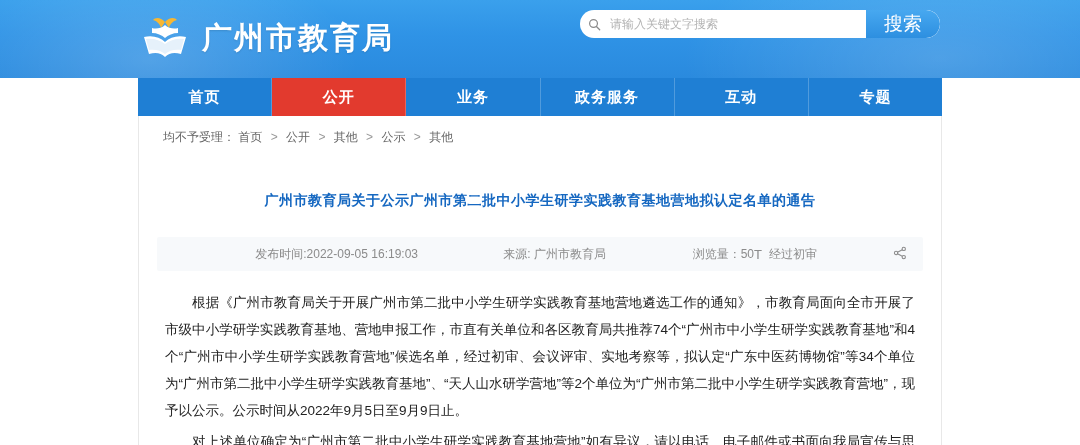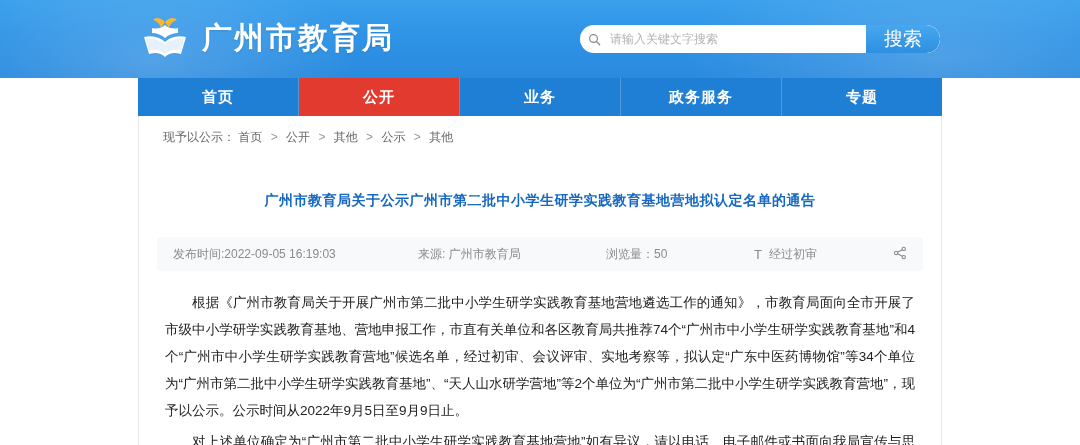--- a/index.html
+++ b/index.html
@@ -53,21 +53,21 @@
     color: #ffffff;
     font-size: 30px;
     font-weight: bold;
     letter-spacing: 2px;
     text-shadow: 0 1px 2px rgba(0,0,0,0.12);
     white-space: nowrap;
   }
   
   .search-wrap {
     position: absolute;
-    right: 140px; top: 25px;
+    right: 140px; top: 10px;
     width: 360px; height: 28px;
     background: #ffffff;
     border-radius: 14px;
     display: flex;
     align-items: center;
     z-index: 3;
     overflow: hidden;
   }
   .search-icon {
     width: 28px;
@@ -162,20 +162,21 @@
   }
   .meta-bar {
     height: 34px;
     background: #f7f9fb;
     display: flex;
     align-items: center;
     font-size: 12px;
     color: #8b8b8b;
     padding: 0 16px;
     border-radius: 2px;
+    text-align: right;
   }
   .meta-item { white-space: nowrap; }
   .meta-pub { width: 245px; }
   .meta-src { width: 188px; }
   .meta-views { width: 148px; }
   .meta-font {
     display: flex;
     align-items: center;
     gap: 7px;
     flex: 1;
@@ -230,29 +231,30 @@
       <button class="search-btn">搜索</button>
     </div>
   </div>
 
   <div class="navbar">
     <div class="nav-inner">
       <div class="nav-item">首页</div>
       <div class="nav-item active">公开</div>
       <div class="nav-item">业务</div>
       <div class="nav-item">政务服务</div>
+      <div class="nav-item">互动</div>
       <div class="nav-item">专题</div>
     </div>
   </div>
 
   <div class="content">
     <div class="card">
 
       <div class="breadcrumb">
-        <span>现予以公示：</span>
+        <span>均不予受理：</span>
         <a>首页</a>
         <span class="sep">&gt;</span>
         <a>公开</a>
         <span class="sep">&gt;</span>
         <a>其他</a>
         <span class="sep">&gt;</span>
         <a>公示</a>
         <span class="sep">&gt;</span>
         <a>其他</a>
       </div>

